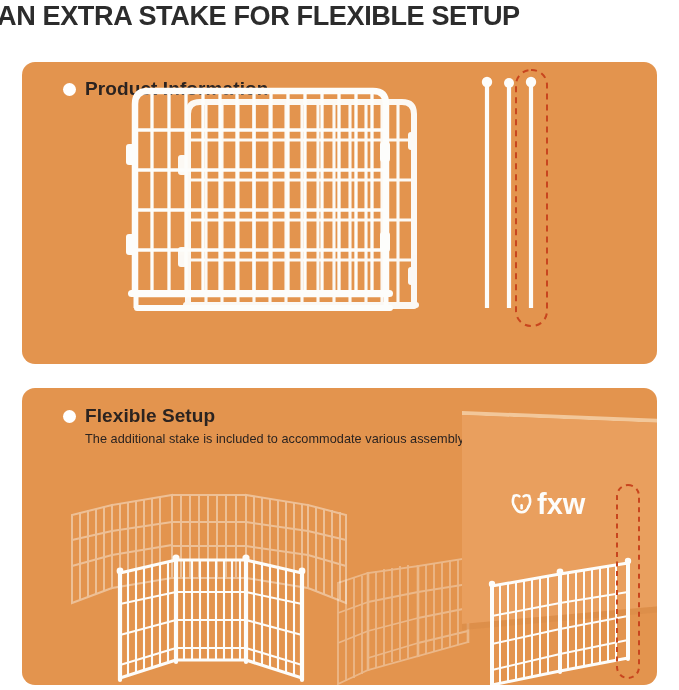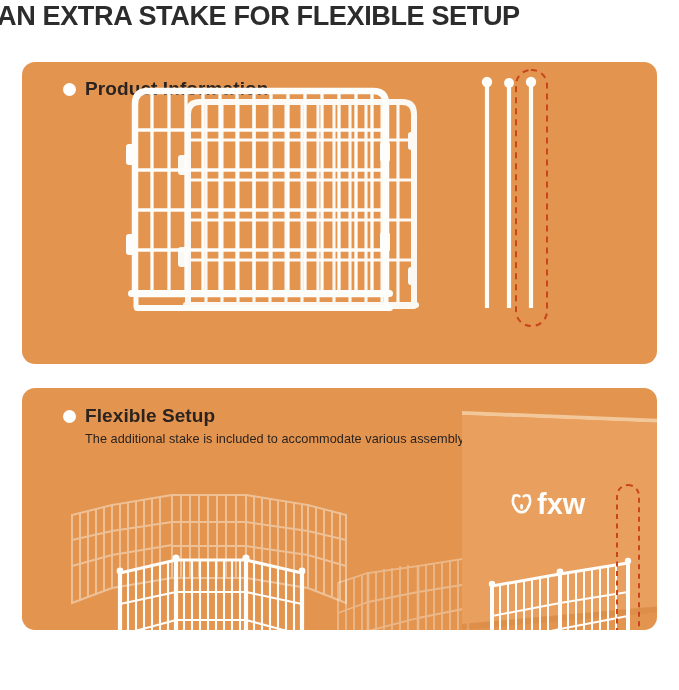--- a/index.html
+++ b/index.html
@@ -31,21 +31,21 @@
   
   .card{
     position:absolute;
     left:22px;
     width:635px;
     background:#e3944e;
     border-radius:13px;
     overflow:hidden;
   }
   #card-product{ top:62px;  height:302px; }
-  #card-flex   { top:388px; height:242px; }
+  #card-flex   { top:388px; height:297px; }
 
   .card-head{
     position:absolute;
     left:41px;
     display:flex;
     align-items:center;
     gap:9px;
   }
   #card-product .card-head{ top:16px; }
   #card-flex .card-head{ top:17px; }

